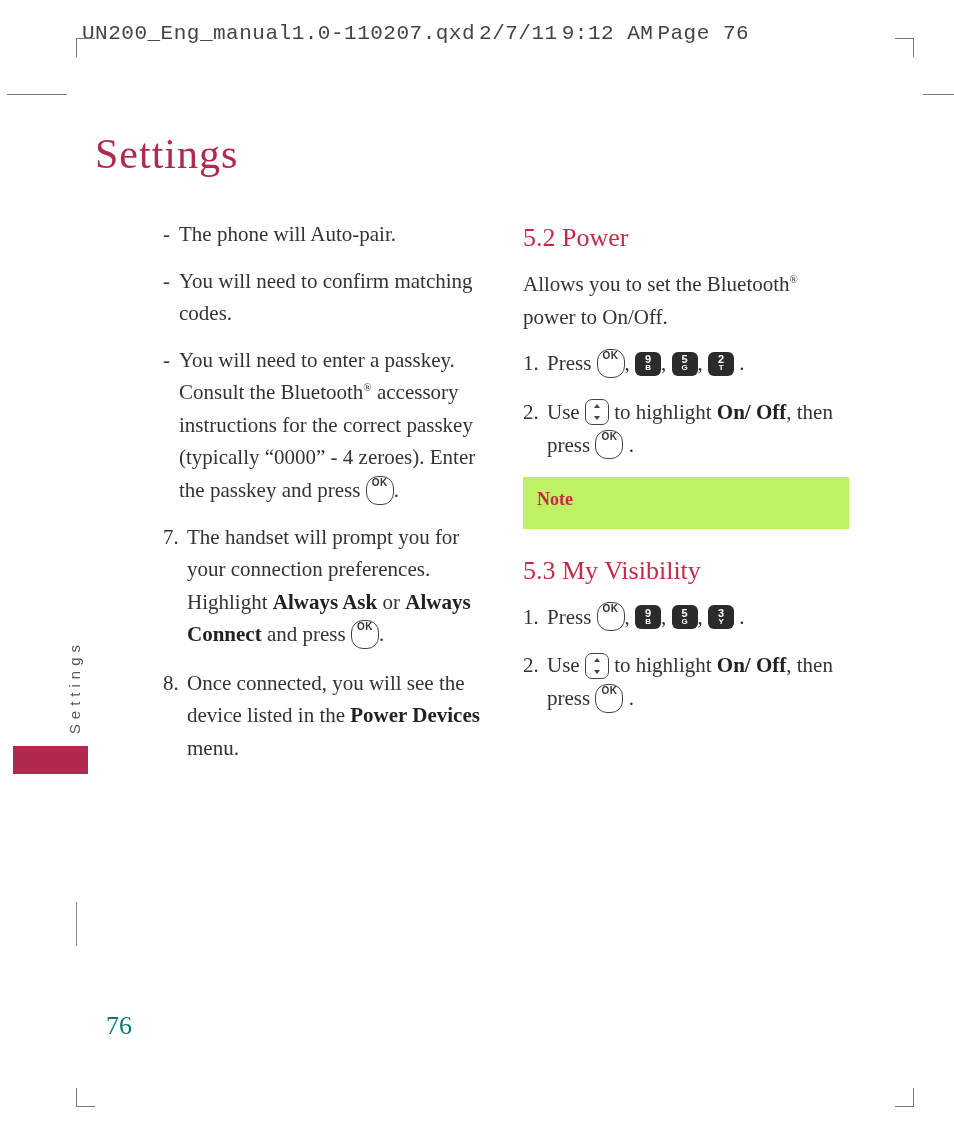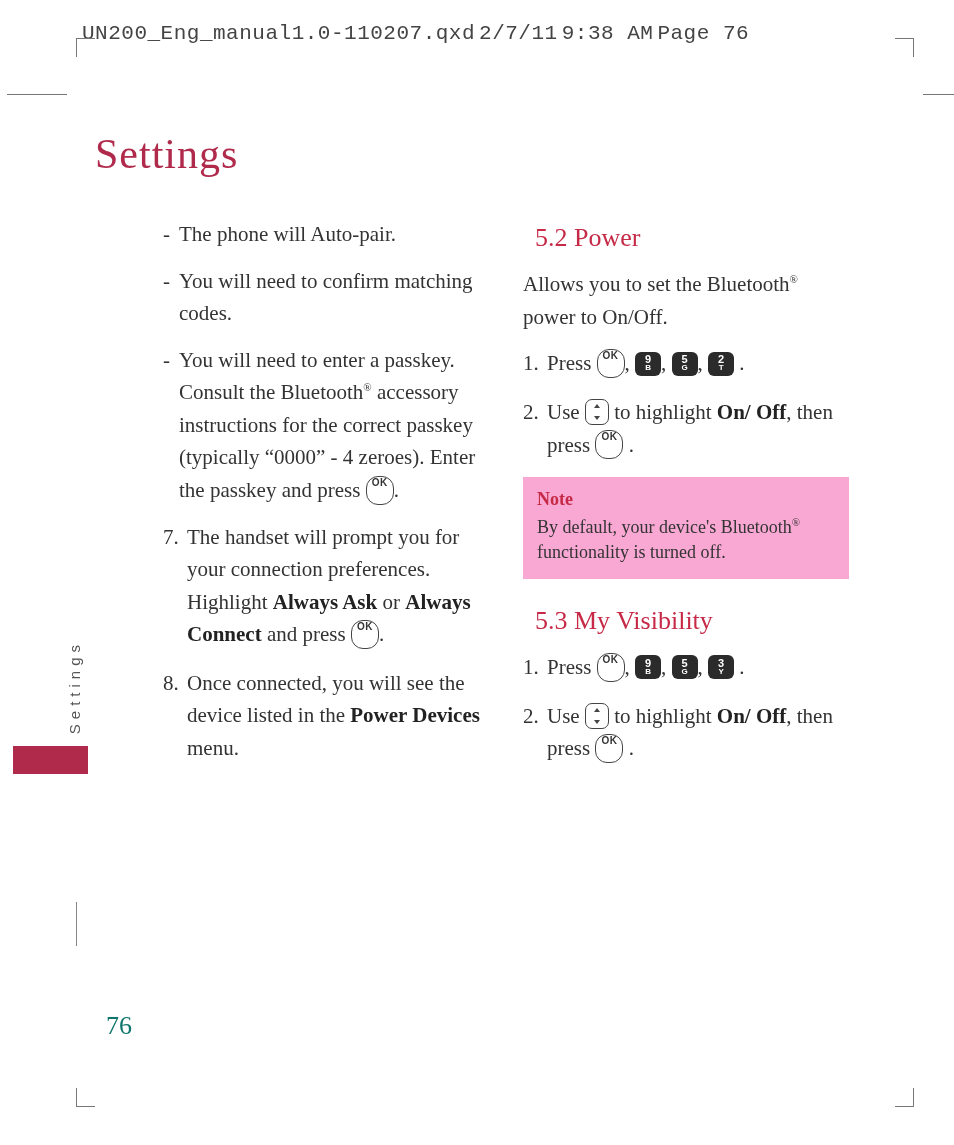--- a/index.html
+++ b/index.html
@@ -122,26 +122,26 @@
   .numitem .num {
     flex: 0 0 24px;
   }
   .numitem .cnt, .bullet .cnt { flex: 1; }
   .b { font-weight: 700; color: #222; text-align: right; }
   h2.section {
     font-family: "Georgia", serif;
     font-weight: 400;
     font-size: 26px;
     color: #c62a47;
-    margin: 0 0 10px 12px;
+    margin: 0 0 10px 0;
   }
   .para { margin: 0 2px 14px 0; }
   sup { font-size: 11px; vertical-align: super; }
   .notebox {
-    background: #f9a8d4;
+    background: #bef264;
     padding: 10px 14px 14px 14px;
     margin: 10px 0 22px 0;
     font-size: 18px;
     line-height: 1.4;
     color: #333;
   }
   .notebox .note-title {
     color: #c62a47;
     font-weight: 700;
     font-size: 18px;
@@ -249,21 +249,21 @@
     color: #0f766e;
     font-family: Georgia, serif;
   }
 </style>
 </head>
 <body>
 
 <div class="header-line">
   <span>UN200_Eng_manual1.0-110207.qxd</span>
   <span>2/7/11</span>
-  <span>9:38 AM</span>
+  <span>9:12 AM</span>
   <span>Page 76</span>
 </div>
 
 <div class="crop-top-left"></div>
 <div class="crop-top-right"></div>
 <div class="crop-bottom-left"></div>
 <div class="crop-bottom-right"></div>
 
 <div class="page">
 
@@ -345,23 +345,20 @@
         <div class="cnt">
           <span>Use </span>
           <span class="navbtn"></span>
           <span> to highlight </span><span class="b">On/ Off</span><span>, then press </span>
           <span class="okbtn">OK</span><span> .</span>
         </div>
       </div>
 
       <div class="notebox">
         <div class="note-title">Note</div>
-        <div>
-          <span>By default, your device's Bluetooth</span><sup>®</sup><span> functionality is turned off.</span>
-        </div>
       </div>
 
       <h2 class="section">5.3 My Visibility</h2>
 
       <div class="numitem">
         <div class="num">1.</div>
         <div class="cnt">
           <span>Press </span>
           <span class="okbtn">OK</span><span>, </span>
           <span class="keybtn">

